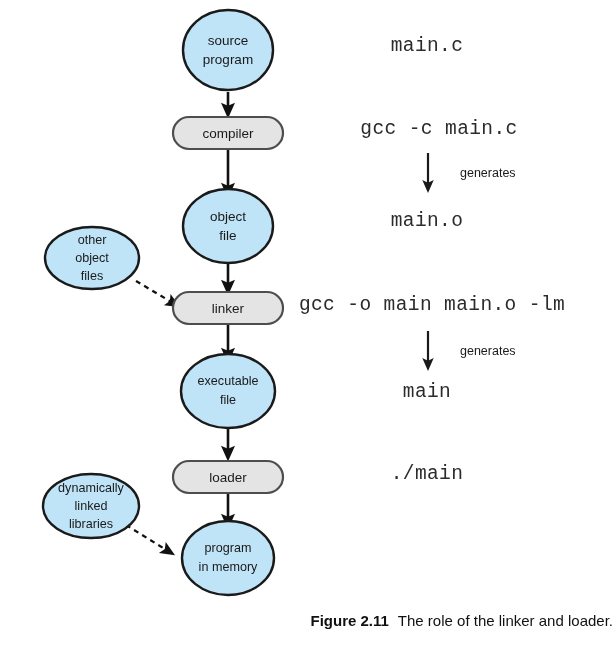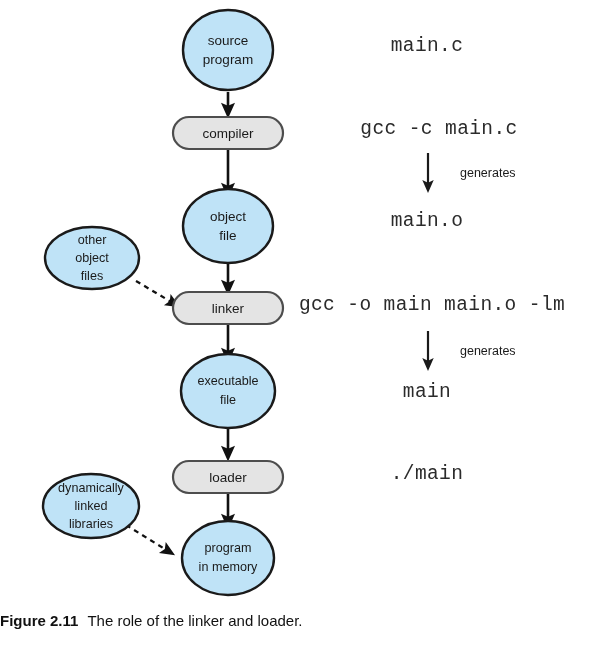--- a/index.html
+++ b/index.html
@@ -77,21 +77,21 @@
     font-family: "Liberation Sans", sans-serif;
     font-size: 12.5px;
     fill: #1a1a1a;
     text-anchor: start;
   }
   .caption {
     position: absolute;
     left: 0;
     top: 612px;
     width: 613px;
-    text-align: left;
+    text-align: right;
     font-family: "Liberation Sans", sans-serif;
     font-size: 15px;
     color: #111111;
   }
   .caption-label {
     font-weight: bold;
   }
   .caption-text {
     font-weight: normal;
     margin-left: 9px;

